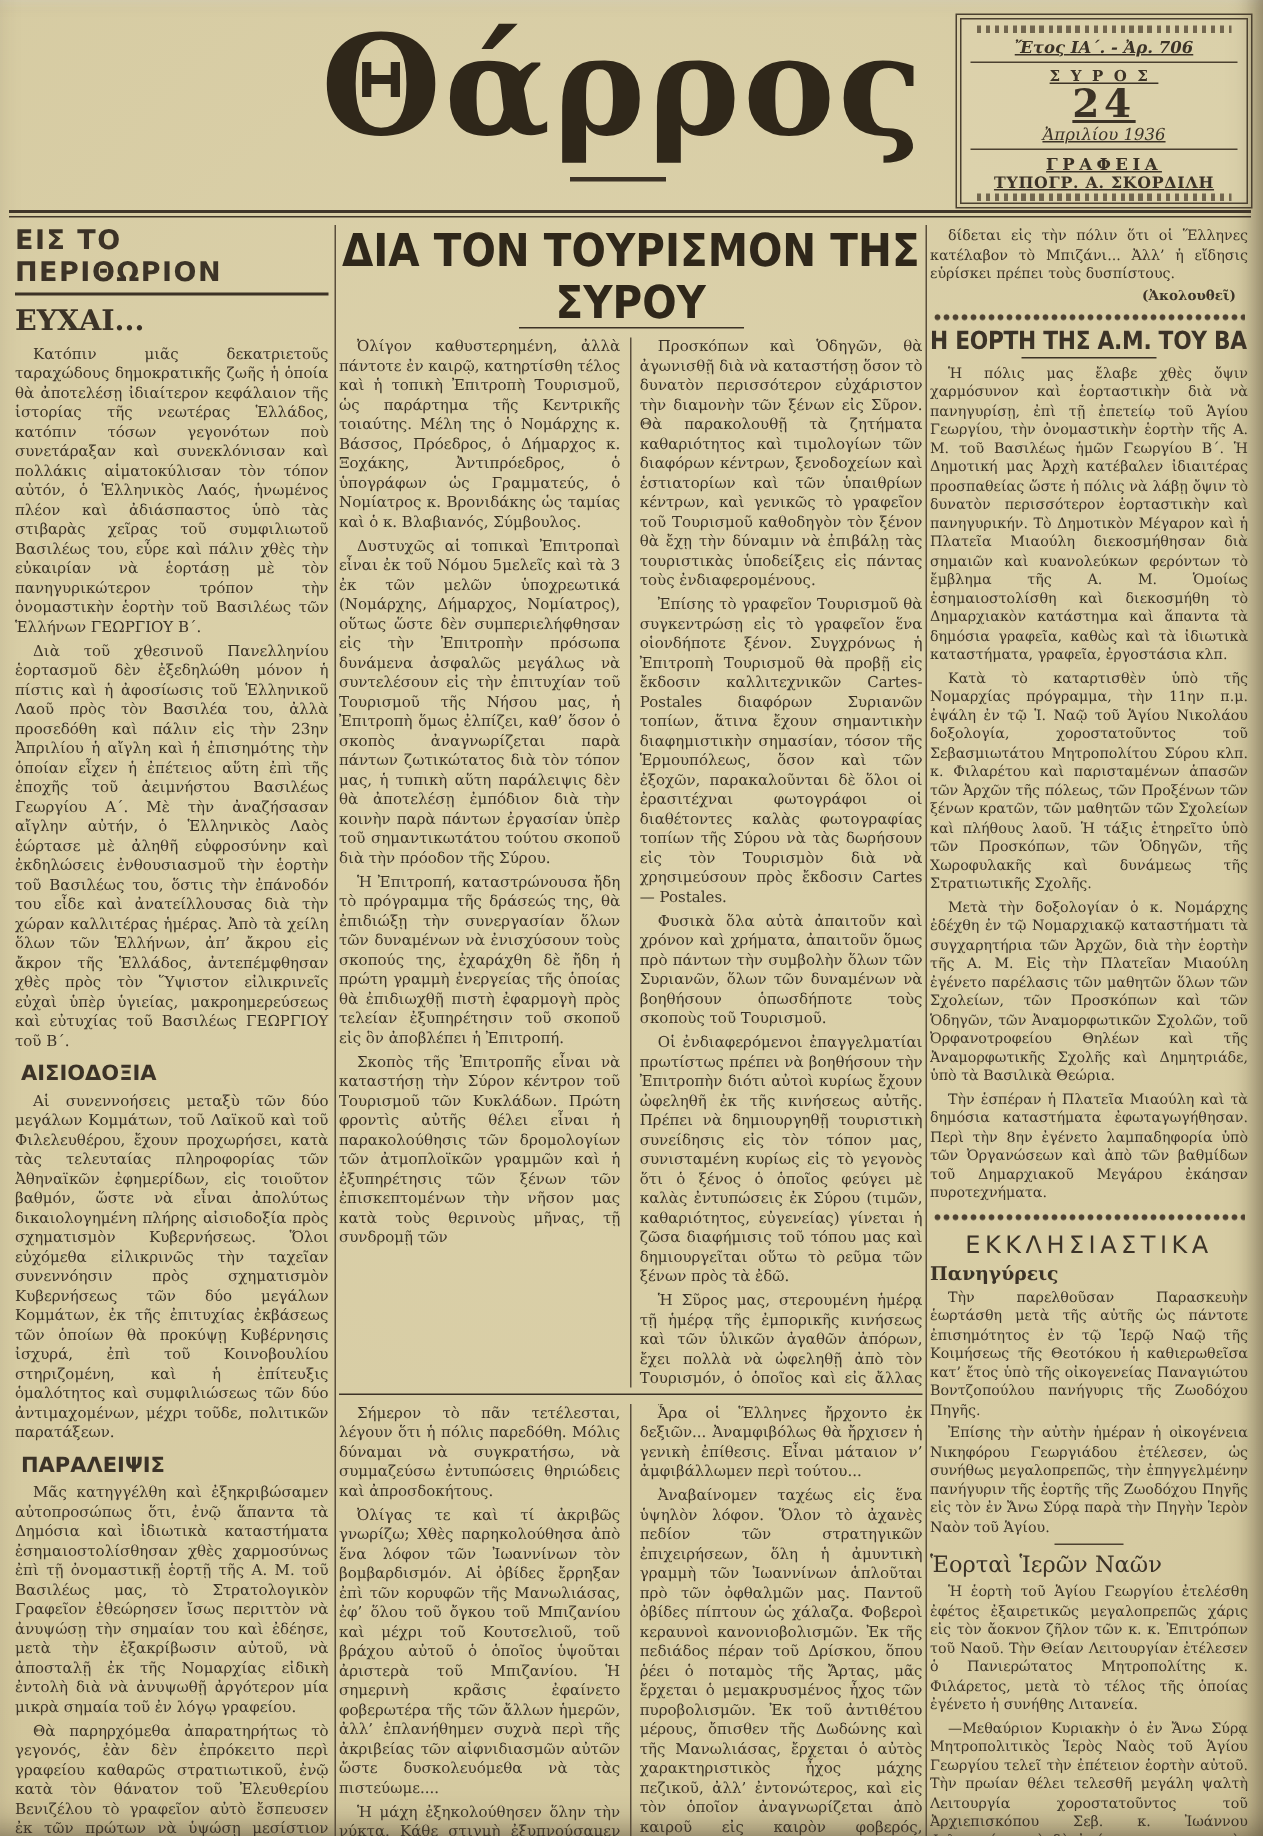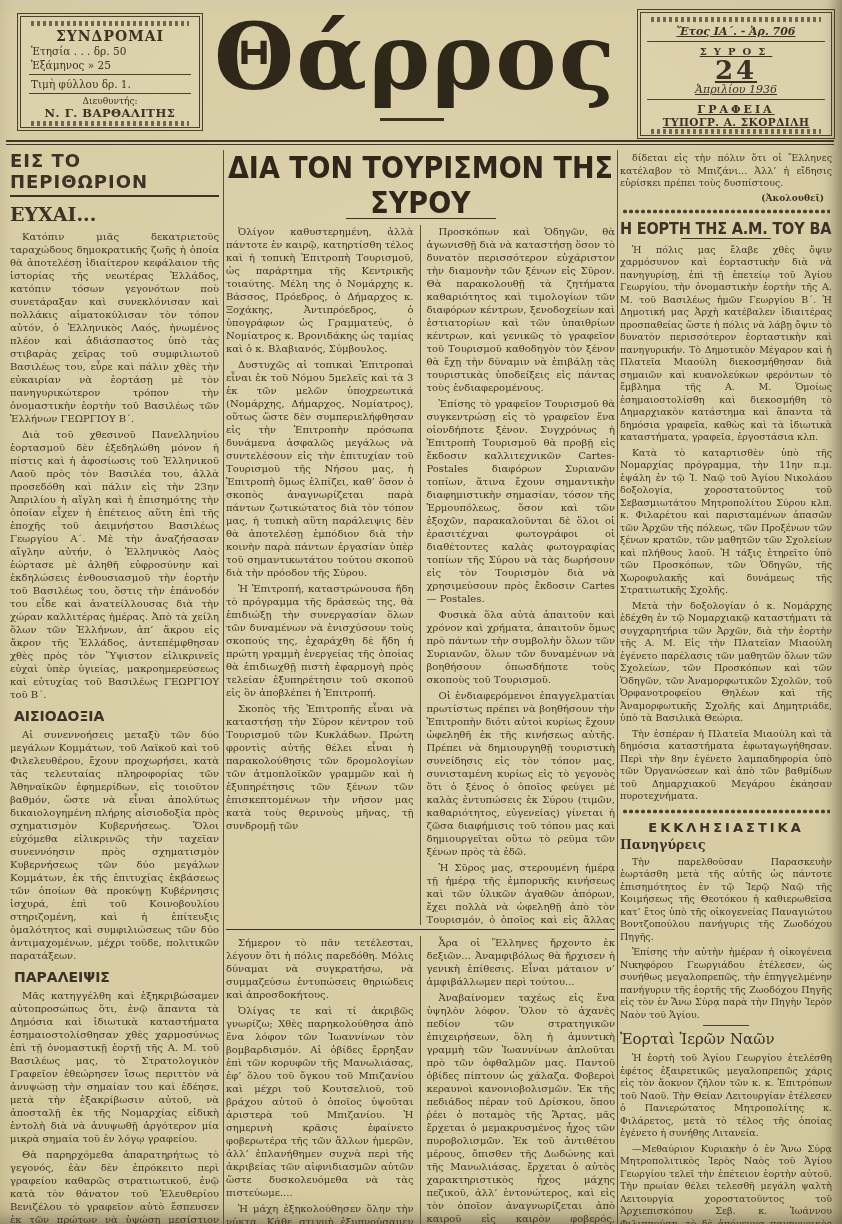--- a/index.html
+++ b/index.html
@@ -50,42 +50,30 @@
   .sub-col.first{border-right:1px solid #5b4f3c;padding-right:6px;}
   .sub-col.second{padding-left:6px;}
   .tourism-cols{height:700px;}
   .center-rule{border-top:1.5px solid #3c3226;margin:4px 0 6px;}
   .bizani-cols{height:300px;}
   
   .frag{padding-top:2px;}
   .continues{font-size:9px;font-weight:bold;text-align:right;margin:1px 8px 2px 0;}
   .h-eorti{font-size:14.5px;font-weight:bold;font-family:"DejaVu Sans",sans-serif;letter-spacing:-0.2px;text-align:center;margin:3px 0 2px;transform:scaleY(1.15);white-space:nowrap;}
   .h-eorti-rule{width:90px;margin:0 auto 5px;border-top:1.5px solid #3c3226;}
-  .h-ekkl{font-size:13px;font-weight:bold;letter-spacing:3px;text-align:center;margin:3px 0 2px;font-family:"DejaVu Sans",sans-serif;}
+  .h-ekkl{font-size:16px;font-weight:normal;letter-spacing:3px;text-align:center;margin:3px 0 2px;font-family:"DejaVu Sans",sans-serif;}
   .h-panig{font-size:12.5px;font-weight:bold;text-align:left;margin:2px 0 4px;}
   .h-eortai{font-size:15px;font-weight:normal;margin:4px 0 4px;}
   .mini-div{width:46px;margin:4px auto;border-top:1px solid #4d4130;position:relative;}
 </style>
 </head>
 <body>
 
 <div id="page">
 
-  <div class="box subs-box">
-    <div class="orn-strip"></div>
-    <div class="subs-title">ΣΥΝΔΡΟΜΑΙ</div>
-    <div class="subs-line">Ἐτησία . . . δρ. 50</div>
-    <div class="subs-line">Ἑξάμηνος   »   25</div>
-    <div class="subs-sep"></div>
-    <div class="subs-line">Τιμὴ φύλλου δρ. 1.</div>
-    <div class="subs-sep"></div>
-    <div class="subs-dir-label">Διευθυντής:</div>
-    <div class="subs-dir">Ν. Γ. ΒΑΡΘΑΛΙΤΗΣ</div>
-    <div class="orn-strip"></div>
-  </div>
 
   <div class="masthead">Θάρρος</div>
   <div class="masthead-rule"></div>
 
   <div class="box issue-box">
     <div class="orn-strip"></div>
     <div class="issue-year">Ἔτος ΙΑ´. - Ἀρ. 706</div>
     <div class="issue-city">ΣΥΡΟΣ</div>
     <div class="issue-day">24</div>
     <div class="issue-month">Ἀπριλίου 1936</div>

